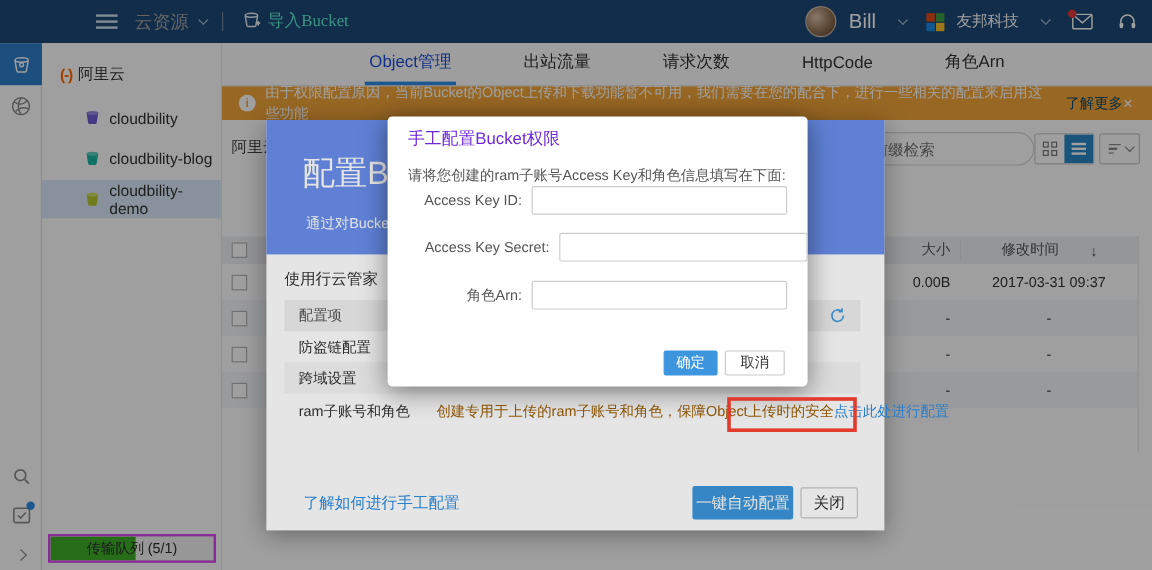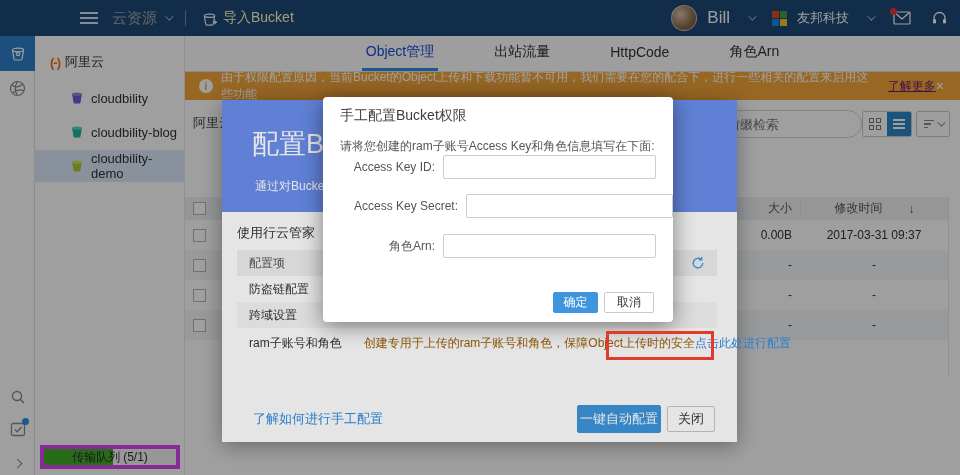--- a/index.html
+++ b/index.html
@@ -7,21 +7,21 @@
   body { font-family:"Liberation Sans","DejaVu Sans",sans-serif; }
   .screen { position:relative; width:960px; height:475px; overflow:hidden; background:#fff; }
 
   
   .topbar { position:absolute; left:0; top:0; width:960px; height:36px; background:#1e4976; display:flex; align-items:center; z-index:1; color:#fff; }
   .hamburger { margin-left:80px; width:18px; cursor:pointer; }
   .hamburger i { display:block; height:2px; background:#cfe0ef; margin:3px 0; }
   .app-title { margin-left:14px; font-size:15px; color:#a3a3a3; }
   .chev { display:inline-block; width:6px; height:6px; border-right:1.5px solid currentColor; border-bottom:1.5px solid currentColor; transform:rotate(45deg) translateY(-2px); margin-left:8px; color:#9db8d2; }
   .tb-divider { width:1px; height:16px; background:rgba(255,255,255,.35); margin:0 16px 0 14px; }
-  .import-btn { display:flex; align-items:flex-end; gap:6px; font-size:14px; color:#fef9c3; cursor:pointer; }
+  .import-btn { display:flex; align-items:flex-start; gap:6px; font-size:14px; color:#5eead4; cursor:pointer;font-family:Liberation Serif, serif; }
   .tb-right { margin-left:auto; display:flex; align-items:center; margin-right:12px; gap:10px; }
   .avatar { width:26px; height:26px; border-radius:50%; background:radial-gradient(circle at 35% 35%, #d9c2a8, #8a6b4e 60%, #5d452f); border:1px solid rgba(255,255,255,.5); }
   .user-name { font-size:17px; color:#fff; }
   .ms-logo { display:grid; grid-template-columns:7px 7px; grid-template-rows:7px 7px; gap:1px; margin-left:8px; }
   .ms-logo i:nth-child(1){background:#e64a19;} .ms-logo i:nth-child(2){background:#43a047;}
   .ms-logo i:nth-child(3){background:#1e88e5;} .ms-logo i:nth-child(4){background:#fbc02d;}
   .company { font-size:13px; color:#fff; }
   .tb-icon { position:relative; margin-left:10px; display:flex; align-items:center; cursor:pointer; }
   .red-dot { position:absolute; left:-3px; top:-3px; width:7px; height:7px; border-radius:50%; background:#e53935; }
 
@@ -36,33 +36,33 @@
   .sidebar { position:absolute; left:35px; top:36px; width:150px; height:439px; background:#fff; border-right:1px solid #e8e8e8; z-index:1; }
   .provider-row { display:flex; align-items:center; height:32px; padding-left:15px; font-size:13px; color:#333; cursor:pointer; }
   .aliyun-ic { color:#ff6a00; font-weight:bold; font-size:13px; margin-right:5px; letter-spacing:-1px; }
   .bucket-row { display:flex; align-items:center; height:32px; padding-left:35px; font-size:13px; color:#333; cursor:pointer; }
   .bucket-row + .bucket-row { margin-top:2px; }
   .bucket-row.selected { background:#dbeafa; }
   .b-ic { width:14px; height:14px; margin-right:7px; flex:none; }
   .tree-gap { height:4px; }
 
   
-  .transfer { position:absolute; left:5px; bottom:6px; width:140px; height:24px; border:4px solid #d946ef; background:#f2f2f2; overflow:hidden; cursor:pointer; }
+  .transfer { position:absolute; left:5px; bottom:6px; width:140px; height:24px; border:2px solid #d946ef; background:#f2f2f2; overflow:hidden; cursor:pointer; }
   .transfer-fill { position:absolute; left:0; top:0; height:100%; width:52%; background:#3fae27; }
   .transfer-text { position:relative; display:flex; justify-content:center; align-items:center; height:100%; font-size:12px; color:#2c2c2c; gap:3px; }
 
   
   .content { position:absolute; left:185px; top:36px; width:775px; height:439px; background:#fff; z-index:1; }
   .tabsbar { position:absolute; left:0; top:0; width:775px; height:36px; background:#fdfdfd; border-bottom:1px solid #e0e0e0; display:flex; justify-content:center; align-items:stretch; gap:52px; }
   .tab { font-size:14px; color:#333; display:flex; align-items:center; padding:0 4px; cursor:pointer; border-bottom:3px solid transparent; }
   .tab.active { color:#1d4ed8; border-bottom-color:#2e8de5; }
 
   .banner { position:absolute; left:0; top:36px; width:775px; height:28px; background:#f3a53a; color:#fff; display:flex; align-items:center; font-size:12px; padding-left:14px; }
   .info-ic { width:14px; height:14px; border-radius:50%; background:#fff; color:#f3a53a; font-size:10px; font-weight:bold; display:flex; align-items:center; justify-content:center; margin-right:8px; flex:none; font-style:normal; }
-  .banner-link { color:#701a75; text-decoration:underline; margin-left:18px; cursor:pointer; white-space:nowrap; }
+  .banner-link { color:#0c4a6e; margin-left:18px; cursor:pointer; white-space:nowrap; }
   .banner-x { margin-left:auto; margin-right:16px; font-size:14px; cursor:pointer; }
 
   .toolbar { position:absolute; left:0; top:64px; width:775px; height:46px; background:#fff; }
   .breadcrumb { position:absolute; left:8px; top:14px; width:30px; overflow:hidden; white-space:nowrap; font-size:13px; color:#444; }
   .search-pill { position:absolute; left:515px; top:10px; width:162px; height:28px; border:1px solid #d5d5d5; border-radius:14px; font-size:13px; color:#999; padding-left:26px; background:#fff; outline:none; }
   .seg { position:absolute; left:677px; top:11px; display:flex; height:26px; border:1px solid #c9c9c9; border-radius:2px; overflow:hidden; }
   .seg-btn { width:24px; display:flex; align-items:center; justify-content:center; background:#fff; cursor:pointer; }
   .seg-btn.active { background:#2b87c8; }
   .grid-ic { display:grid; grid-template-columns:5px 5px; grid-template-rows:5px 5px; gap:2px; }
   .grid-ic i { border:1.4px solid #777; }
@@ -106,21 +106,21 @@
   .cfg-footer { position:absolute; left:0; bottom:10px; width:100%; height:26px; display:flex; align-items:center; }
   .cfg-flink { margin-left:31px; font-size:13px; color:#2e8de5; cursor:pointer; }
   .btn { font-size:13px; border-radius:2px; display:flex; align-items:center; justify-content:center; cursor:pointer; }
   .btn-blue { background:#3d96dd; color:#fff; border:1px solid #3d96dd; }
   .btn-plain { background:#fff; color:#333; border:1px solid #c9c9c9; }
   .cfg-auto { margin-left:auto; width:84px; height:28px; }
   .cfg-close { margin-left:6px; margin-right:22px; width:48px; height:26px; }
 
   
   .man-modal { position:absolute; left:323px; top:97px; width:350px; height:225px; background:#fff; border-radius:4px; z-index:40; box-shadow:0 4px 22px rgba(0,0,0,.45); }
-  .man-title { font-size:14px; color:#404040; margin:10px 0 0 17px; }
+  .man-title { font-size:14px; color:#6d28d9; margin:10px 0 0 17px; }
   .man-sub { font-size:12px; color:#555; margin:13px 0 0 17px; white-space:nowrap; }
   .man-row { position:absolute; left:0; display:flex; align-items:center; width:100%; }
   .man-label { width:112px; text-align:right; font-size:12px; color:#555; flex:none; }
   .man-input { margin-left:8px; width:213px; height:24px; border:1px solid #ccc; border-radius:2px; outline:none; font-size:12px; padding:0 6px; }
   .man-ok { position:absolute; left:230px; top:195px; width:45px; height:21px; font-size:12px; }
   .man-cancel { position:absolute; left:281px; top:195px; width:50px; height:21px; font-size:12px; }
 
   
   .red-box { position:absolute; left:606px; top:331px; width:108px; height:29px; border:3px solid #e23b2e; z-index:50; }
 
@@ -251,20 +251,21 @@
         <span>传输队列</span>
         <span>(5/1)</span>
       </div>
     </div>
   </div>
 
   <div class="content">
     <div class="tabsbar">
       <div class="tab active">Object管理</div>
       <div class="tab">出站流量</div>
+      <div class="tab">请求次数</div>
       <div class="tab">HttpCode</div>
       <div class="tab">角色Arn</div>
     </div>
 
     <div class="banner">
       <i class="info-ic">i</i>
       <span>由于权限配置原因，当前Bucket的Object上传和下载功能暂不可用，我们需要在您的配合下，进行一些相关的配置来启用这些功能</span>
       <span class="banner-link">了解更多</span>
       <span class="banner-x">×</span>
     </div>

